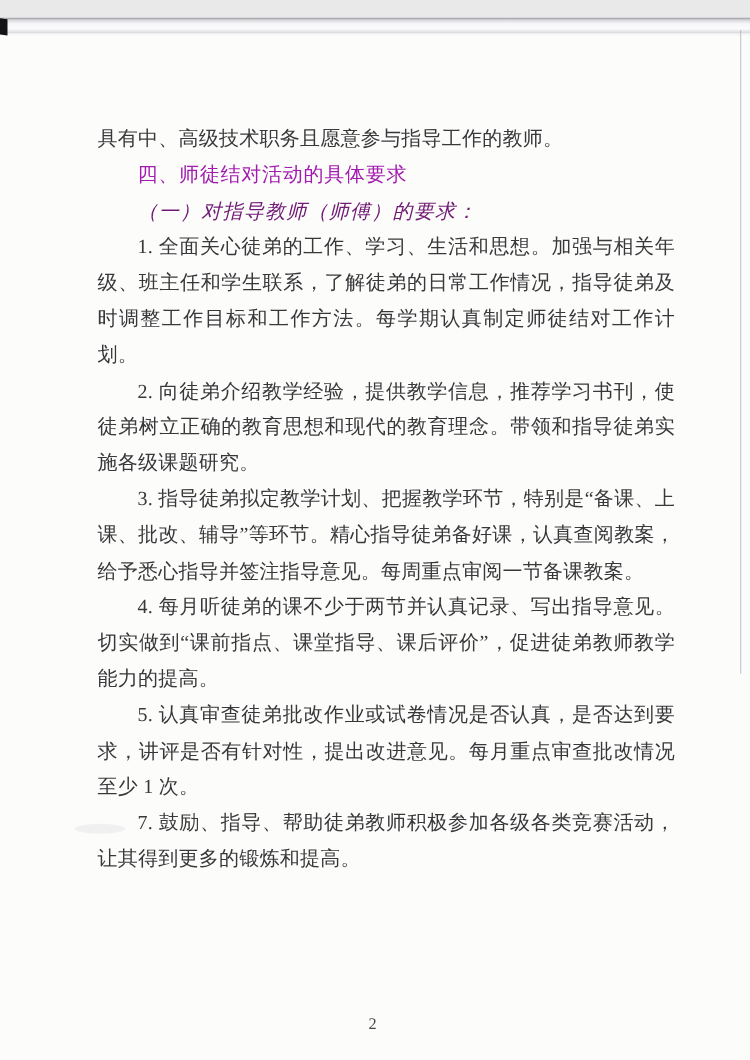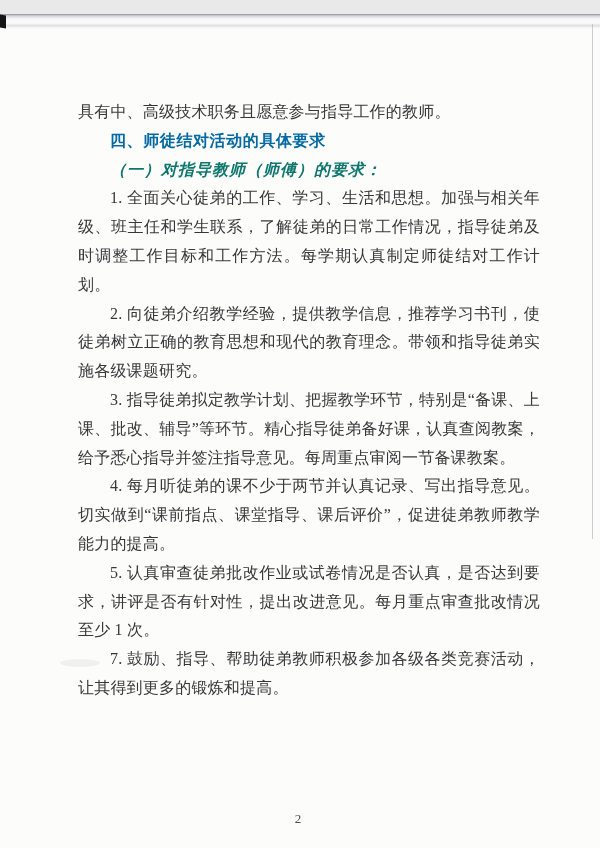--- a/index.html
+++ b/index.html
@@ -39,28 +39,28 @@
     font-size: 16px;
     line-height: 28.8px;
     text-align: justify;
     text-align-last: left;
     letter-spacing: 0.2px;
   }
   .content p { margin: 0; }
   .content p.indent { text-indent: 32px; }
   .content p.heading-hei {
     font-family: "Liberation Sans", sans-serif;
-    font-weight: 700;
-    color: #0369a1;
+    font-weight: 400;
+    color: #a21caf;
     letter-spacing: 0.6px;
   }
   .content p.heading-kai {
-    font-weight: 700;
+    font-weight: 400;
     font-style: italic;
-    color: #0f766e;
+    color: #701a75;
     letter-spacing: 1px;
   }
   .page-number {
     position: absolute; left: 78px; top: 797px; width: 440px;
     text-align: center;
     font-size: 13px;
     color: #4b4b4e;
   }
 </style>
 </head>

